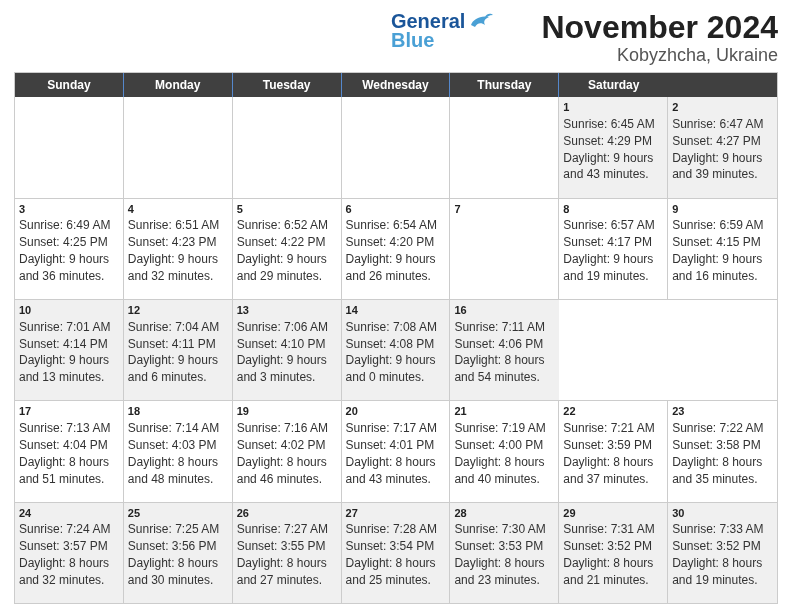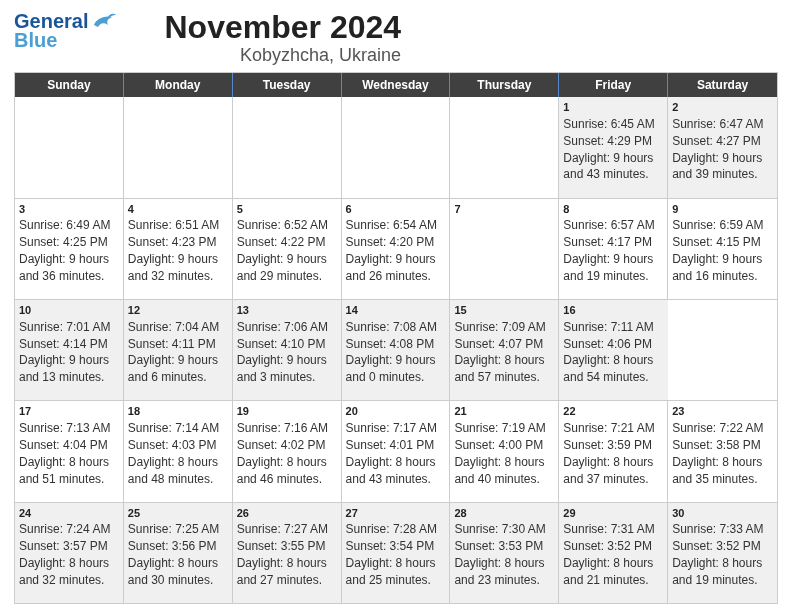--- a/index.html
+++ b/index.html
@@ -12,21 +12,21 @@
     }
     .page {
       width: 792px;
       height: 612px;
       padding: 10px 14px 8px 14px;
       display: flex;
       flex-direction: column;
     }
     .header {
       display: flex;
-      justify-content: flex-start;
+      justify-content: flex-end;
       align-items: flex-start;
       margin-bottom: 6px;
     }
     .logo {
       display: flex;
       flex-direction: column;
       align-items: flex-start;
     }
     .title-block {
       text-align: right;
@@ -121,21 +121,20 @@
     </div>
   </div>
 
   <div class="calendar">
     <div class="cal-header">
     <div class="cal-header-cell">Sunday</div>
         <div class="cal-header-cell">Monday</div>
         <div class="cal-header-cell">Tuesday</div>
         <div class="cal-header-cell">Wednesday</div>
         <div class="cal-header-cell">Thursday</div>
-        <div class="cal-header-cell">Friday</div>
         <div class="cal-header-cell">Saturday</div>
       </div>
     <div class="cal-body">
     <div class="cal-row">
           <div class="cal-cell empty"></div>
           <div class="cal-cell empty"></div>
           <div class="cal-cell empty"></div>
           <div class="cal-cell empty"></div>
           <div class="cal-cell empty"></div>
           <div class="cal-cell shaded"><span class="day-num">1</span><span class="day-info">Sunrise: 6:45 AM<br>Sunset: 4:29 PM<br>Daylight: 9 hours and 43 minutes.</span></div>
@@ -148,21 +147,20 @@
           <div class="cal-cell"><span class="day-num">6</span><span class="day-info">Sunrise: 6:54 AM<br>Sunset: 4:20 PM<br>Daylight: 9 hours and 26 minutes.</span></div>
           <div class="cal-cell"><span class="day-num">7</span></div>
           <div class="cal-cell"><span class="day-num">8</span><span class="day-info">Sunrise: 6:57 AM<br>Sunset: 4:17 PM<br>Daylight: 9 hours and 19 minutes.</span></div>
           <div class="cal-cell"><span class="day-num">9</span><span class="day-info">Sunrise: 6:59 AM<br>Sunset: 4:15 PM<br>Daylight: 9 hours and 16 minutes.</span></div>
         </div>
         <div class="cal-row">
           <div class="cal-cell shaded"><span class="day-num">10</span><span class="day-info">Sunrise: 7:01 AM<br>Sunset: 4:14 PM<br>Daylight: 9 hours and 13 minutes.</span></div>
           <div class="cal-cell shaded"><span class="day-num">12</span><span class="day-info">Sunrise: 7:04 AM<br>Sunset: 4:11 PM<br>Daylight: 9 hours and 6 minutes.</span></div>
           <div class="cal-cell shaded"><span class="day-num">13</span><span class="day-info">Sunrise: 7:06 AM<br>Sunset: 4:10 PM<br>Daylight: 9 hours and 3 minutes.</span></div>
           <div class="cal-cell shaded"><span class="day-num">14</span><span class="day-info">Sunrise: 7:08 AM<br>Sunset: 4:08 PM<br>Daylight: 9 hours and 0 minutes.</span></div>
-          <div class="cal-cell shaded"><span class="day-num">15</span><span class="day-info">Sunrise: 7:09 AM<br>Sunset: 4:07 PM<br>Daylight: 8 hours and 57 minutes.</span></div>
           <div class="cal-cell shaded"><span class="day-num">16</span><span class="day-info">Sunrise: 7:11 AM<br>Sunset: 4:06 PM<br>Daylight: 8 hours and 54 minutes.</span></div>
         </div>
         <div class="cal-row">
           <div class="cal-cell"><span class="day-num">17</span><span class="day-info">Sunrise: 7:13 AM<br>Sunset: 4:04 PM<br>Daylight: 8 hours and 51 minutes.</span></div>
           <div class="cal-cell"><span class="day-num">18</span><span class="day-info">Sunrise: 7:14 AM<br>Sunset: 4:03 PM<br>Daylight: 8 hours and 48 minutes.</span></div>
           <div class="cal-cell"><span class="day-num">19</span><span class="day-info">Sunrise: 7:16 AM<br>Sunset: 4:02 PM<br>Daylight: 8 hours and 46 minutes.</span></div>
           <div class="cal-cell"><span class="day-num">20</span><span class="day-info">Sunrise: 7:17 AM<br>Sunset: 4:01 PM<br>Daylight: 8 hours and 43 minutes.</span></div>
           <div class="cal-cell"><span class="day-num">21</span><span class="day-info">Sunrise: 7:19 AM<br>Sunset: 4:00 PM<br>Daylight: 8 hours and 40 minutes.</span></div>
           <div class="cal-cell"><span class="day-num">22</span><span class="day-info">Sunrise: 7:21 AM<br>Sunset: 3:59 PM<br>Daylight: 8 hours and 37 minutes.</span></div>
           <div class="cal-cell"><span class="day-num">23</span><span class="day-info">Sunrise: 7:22 AM<br>Sunset: 3:58 PM<br>Daylight: 8 hours and 35 minutes.</span></div>

